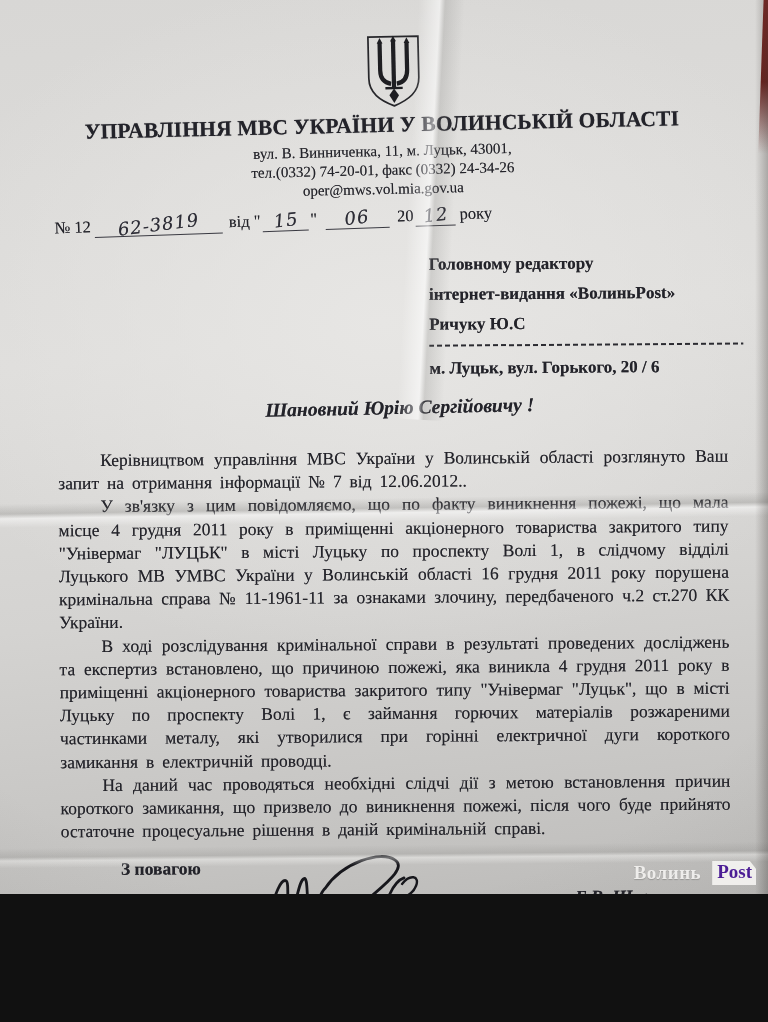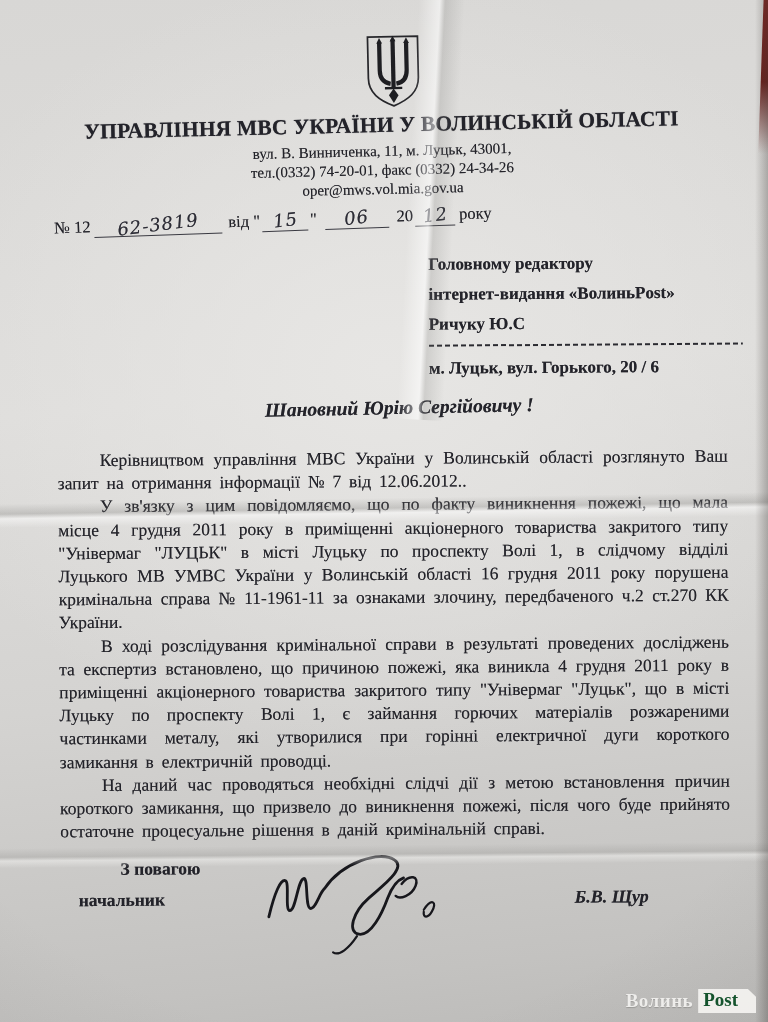--- a/index.html
+++ b/index.html
@@ -1,17 +1,17 @@
 <!DOCTYPE html>
 <html><head>
 <meta charset="utf-8">
 <style>
   html,body{margin:0;padding:0;background:#111;}
   .page{
-    position:relative;width:768px;height:1022px;overflow:hidden;
+    position:relative;width:768px;height:894px;overflow:hidden;
     font-family:"Liberation Serif", serif;color:#23232a;
     background:
       radial-gradient(90% 55% at 50% 36%, #e7e6e4 0%, rgba(231,230,228,0) 70%),
       linear-gradient(174deg, #d8d7d5 0%, #dedddb 38%, #d4d3d1 65%, #c3c2c0 92%, #bcbbb9 100%);
   }
   .doc{position:absolute;inset:0;transform:rotate(-0.4deg);}
   
   .crease-v{position:absolute;top:-10px;left:408px;width:46px;height:430px;pointer-events:none;
     background:linear-gradient(90deg, transparent, rgba(255,255,255,0.55) 46%, rgba(125,125,122,0.22) 58%, transparent);
     transform:rotate(3deg);}
@@ -61,22 +61,22 @@
     text-shadow:0 0 0.6px rgba(25,25,30,0.6);}
   .position{position:absolute;top:888px;left:76px;font-weight:bold;font-size:17.5px;
     text-shadow:0 0 0.6px rgba(25,25,30,0.6);}
   .sig-name{position:absolute;top:888px;left:572px;font-weight:bold;font-style:italic;font-size:18px;
     text-shadow:0 0 0.6px rgba(25,25,30,0.6);}
   .signature{position:absolute;top:848px;left:258px;width:210px;height:112px;}
   
   .watermark{position:absolute;right:12px;bottom:9px;display:flex;align-items:center;gap:5px;
     font-family:"Liberation Serif", serif;font-weight:bold;font-size:19px;}
   .wm-1{color:#f3f2f0;letter-spacing:0.5px;opacity:0.92;text-shadow:0 1px 1px rgba(90,90,88,0.4);}
-  .wm-2{background:rgba(244,243,241,0.92);color:#14532d;padding:0 18px 2px 5px;line-height:22px;
-    clip-path:polygon(0 0, 86% 0, 100% 32%, 100% 100%, 0 100%);}
+  .wm-2{background:rgba(244,243,241,0.92);color:#4c1d95;padding:0 4px 2px 5px;line-height:22px;
+    clip-path:polygon(0 0, 86% 0, 100% 32%, 100% 100%, 0 100%);margin-left:6px;}
 </style>
 </head>
 <body>
 
 <div class="page">
   <div class="doc">
 
     <div class="letterhead">
       <svg class="emblem" viewBox="0 0 60 78">
         <path d="M4,3 H56 V46 C56,61 45,69 30,75 C15,69 4,61 4,46 Z" fill="none" stroke="#27272b" stroke-width="1.8"></path>

